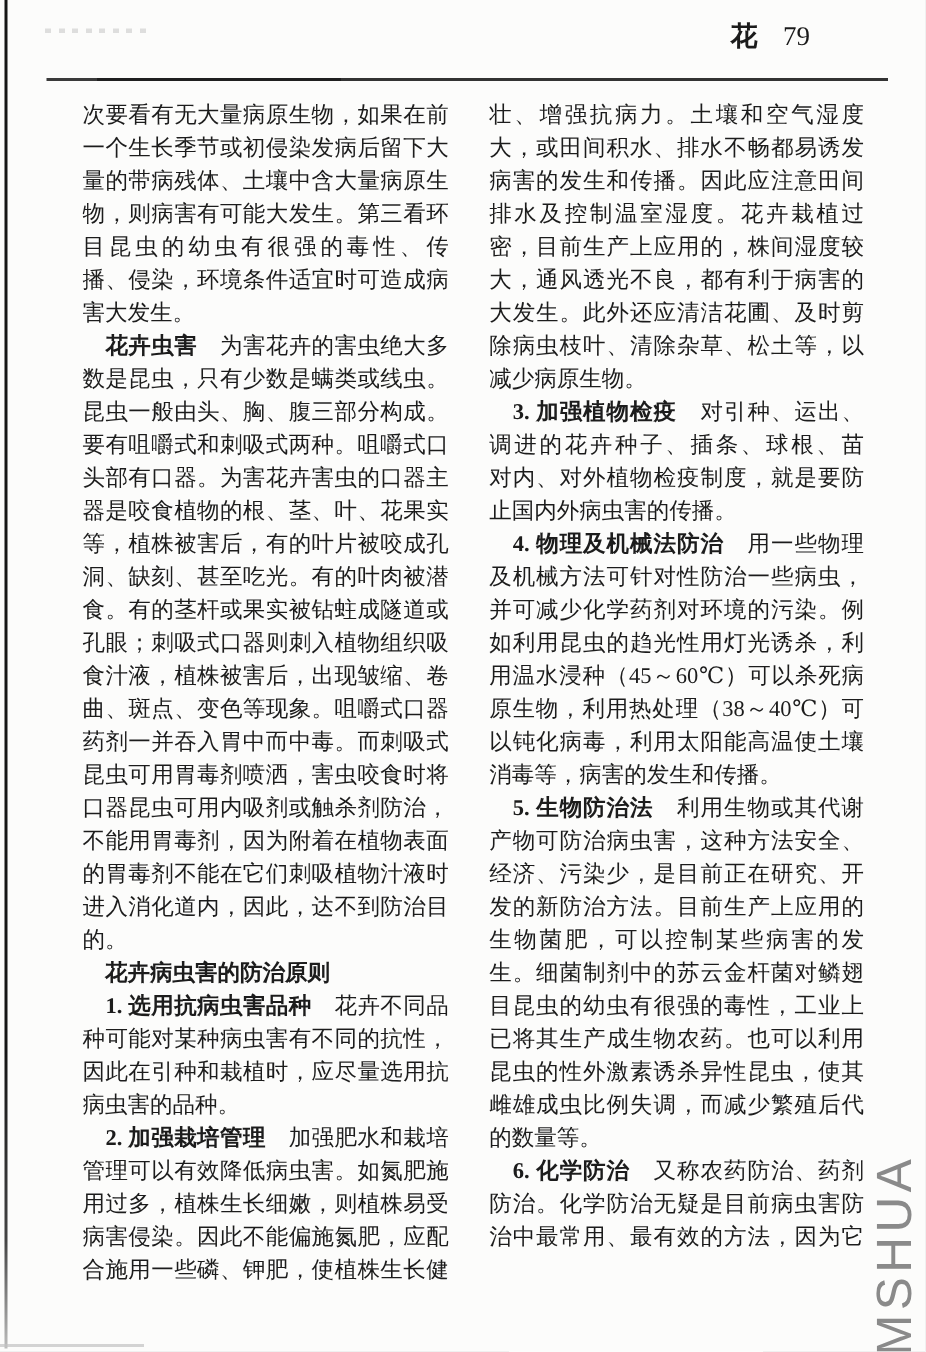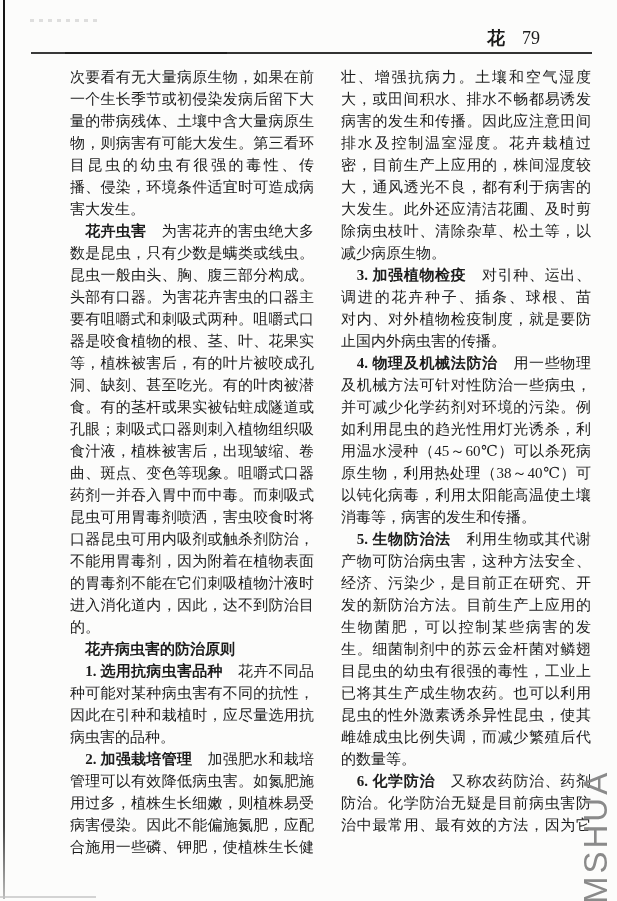--- a/index.html
+++ b/index.html
@@ -20,37 +20,37 @@
   .top-speckle{
     position:absolute;left:30px;top:19px;width:70px;height:3px;
     background:repeating-linear-gradient(90deg,#b9b9b9 0 4px,transparent 4px 9px);
     opacity:.45;
   }
   .bottom-speckle{
     position:absolute;left:0px;top:896px;width:96px;height:2px;
     background:#c2c2c2;opacity:.7;
   }
   .header{
-    position:absolute;top:27px;left:30px;width:510px;
+    position:absolute;top:13px;left:30px;width:510px;
     text-align:right;height:22px;line-height:22px;
   }
   .header .book-title{
     font-family:"Liberation Sans","DejaVu Sans",sans-serif;
     font-weight:700;font-size:18px;letter-spacing:1px;
   }
   .header .page-num{
     font-size:18px;margin-left:16px;
     font-family:"Liberation Serif","DejaVu Serif",serif;
   }
   .header-rule{
     position:absolute;top:52px;left:31px;width:561px;height:2px;
     background:linear-gradient(90deg,#3a3a3a 0 6%, #1f1f1f 6% 35%, #333 35% 100%);
   }
   .columns{
-    position:absolute;top:66px;left:70px;width:521px;
+    position:absolute;top:66px;left:55px;width:521px;
     display:flex;
     gap:16px;
   }
   .col{width:252px;}
   .col.right{width:258px;margin-left:11px;}
   .line{
     height:22px;line-height:22px;
     font-size:15px;
     text-align:justify;text-align-last:justify;
     text-justify:inter-character;
@@ -94,22 +94,22 @@
         <div class="line"><span>次要看有无大量病原生物，如果在前</span></div>
         <div class="line"><span>一个生长季节或初侵染发病后留下大</span></div>
         <div class="line"><span>量的带病残体、土壤中含大量病原生</span></div>
         <div class="line"><span>物，则病害有可能大发生。第三看环</span></div>
         <div class="line"><span>目昆虫的幼虫有很强的毒性、传</span></div>
         <div class="line"><span>播、侵染，环境条件适宜时可造成病</span></div>
         <div class="line end"><span>害大发生。</span></div>
         <div class="line"><span>　</span><span class="hei">花卉虫害</span><span>　为害花卉的害虫绝大多</span></div>
         <div class="line"><span>数是昆虫，只有少数是螨类或线虫。</span></div>
         <div class="line"><span>昆虫一般由头、胸、腹三部分构成。</span></div>
+        <div class="line"><span>要有咀嚼式和刺吸式两种。咀嚼式口</span></div>
         <div class="line"><span>头部有口器。为害花卉害虫的口器主</span></div>
-        <div class="line"><span>要有咀嚼式和刺吸式两种。咀嚼式口</span></div>
         <div class="line"><span>器是咬食植物的根、茎、叶、花果实</span></div>
         <div class="line"><span>等，植株被害后，有的叶片被咬成孔</span></div>
         <div class="line"><span>洞、缺刻、甚至吃光。有的叶肉被潜</span></div>
         <div class="line"><span>食。有的茎杆或果实被钻蛀成隧道或</span></div>
         <div class="line"><span>孔眼；刺吸式口器则刺入植物组织吸</span></div>
         <div class="line"><span>食汁液，植株被害后，出现皱缩、卷</span></div>
         <div class="line"><span>曲、斑点、变色等现象。咀嚼式口器</span></div>
         <div class="line"><span>药剂一并吞入胃中而中毒。而刺吸式</span></div>
         <div class="line"><span>昆虫可用胃毒剂喷洒，害虫咬食时将</span></div>
         <div class="line"><span>口器昆虫可用内吸剂或触杀剂防治，</span></div>

